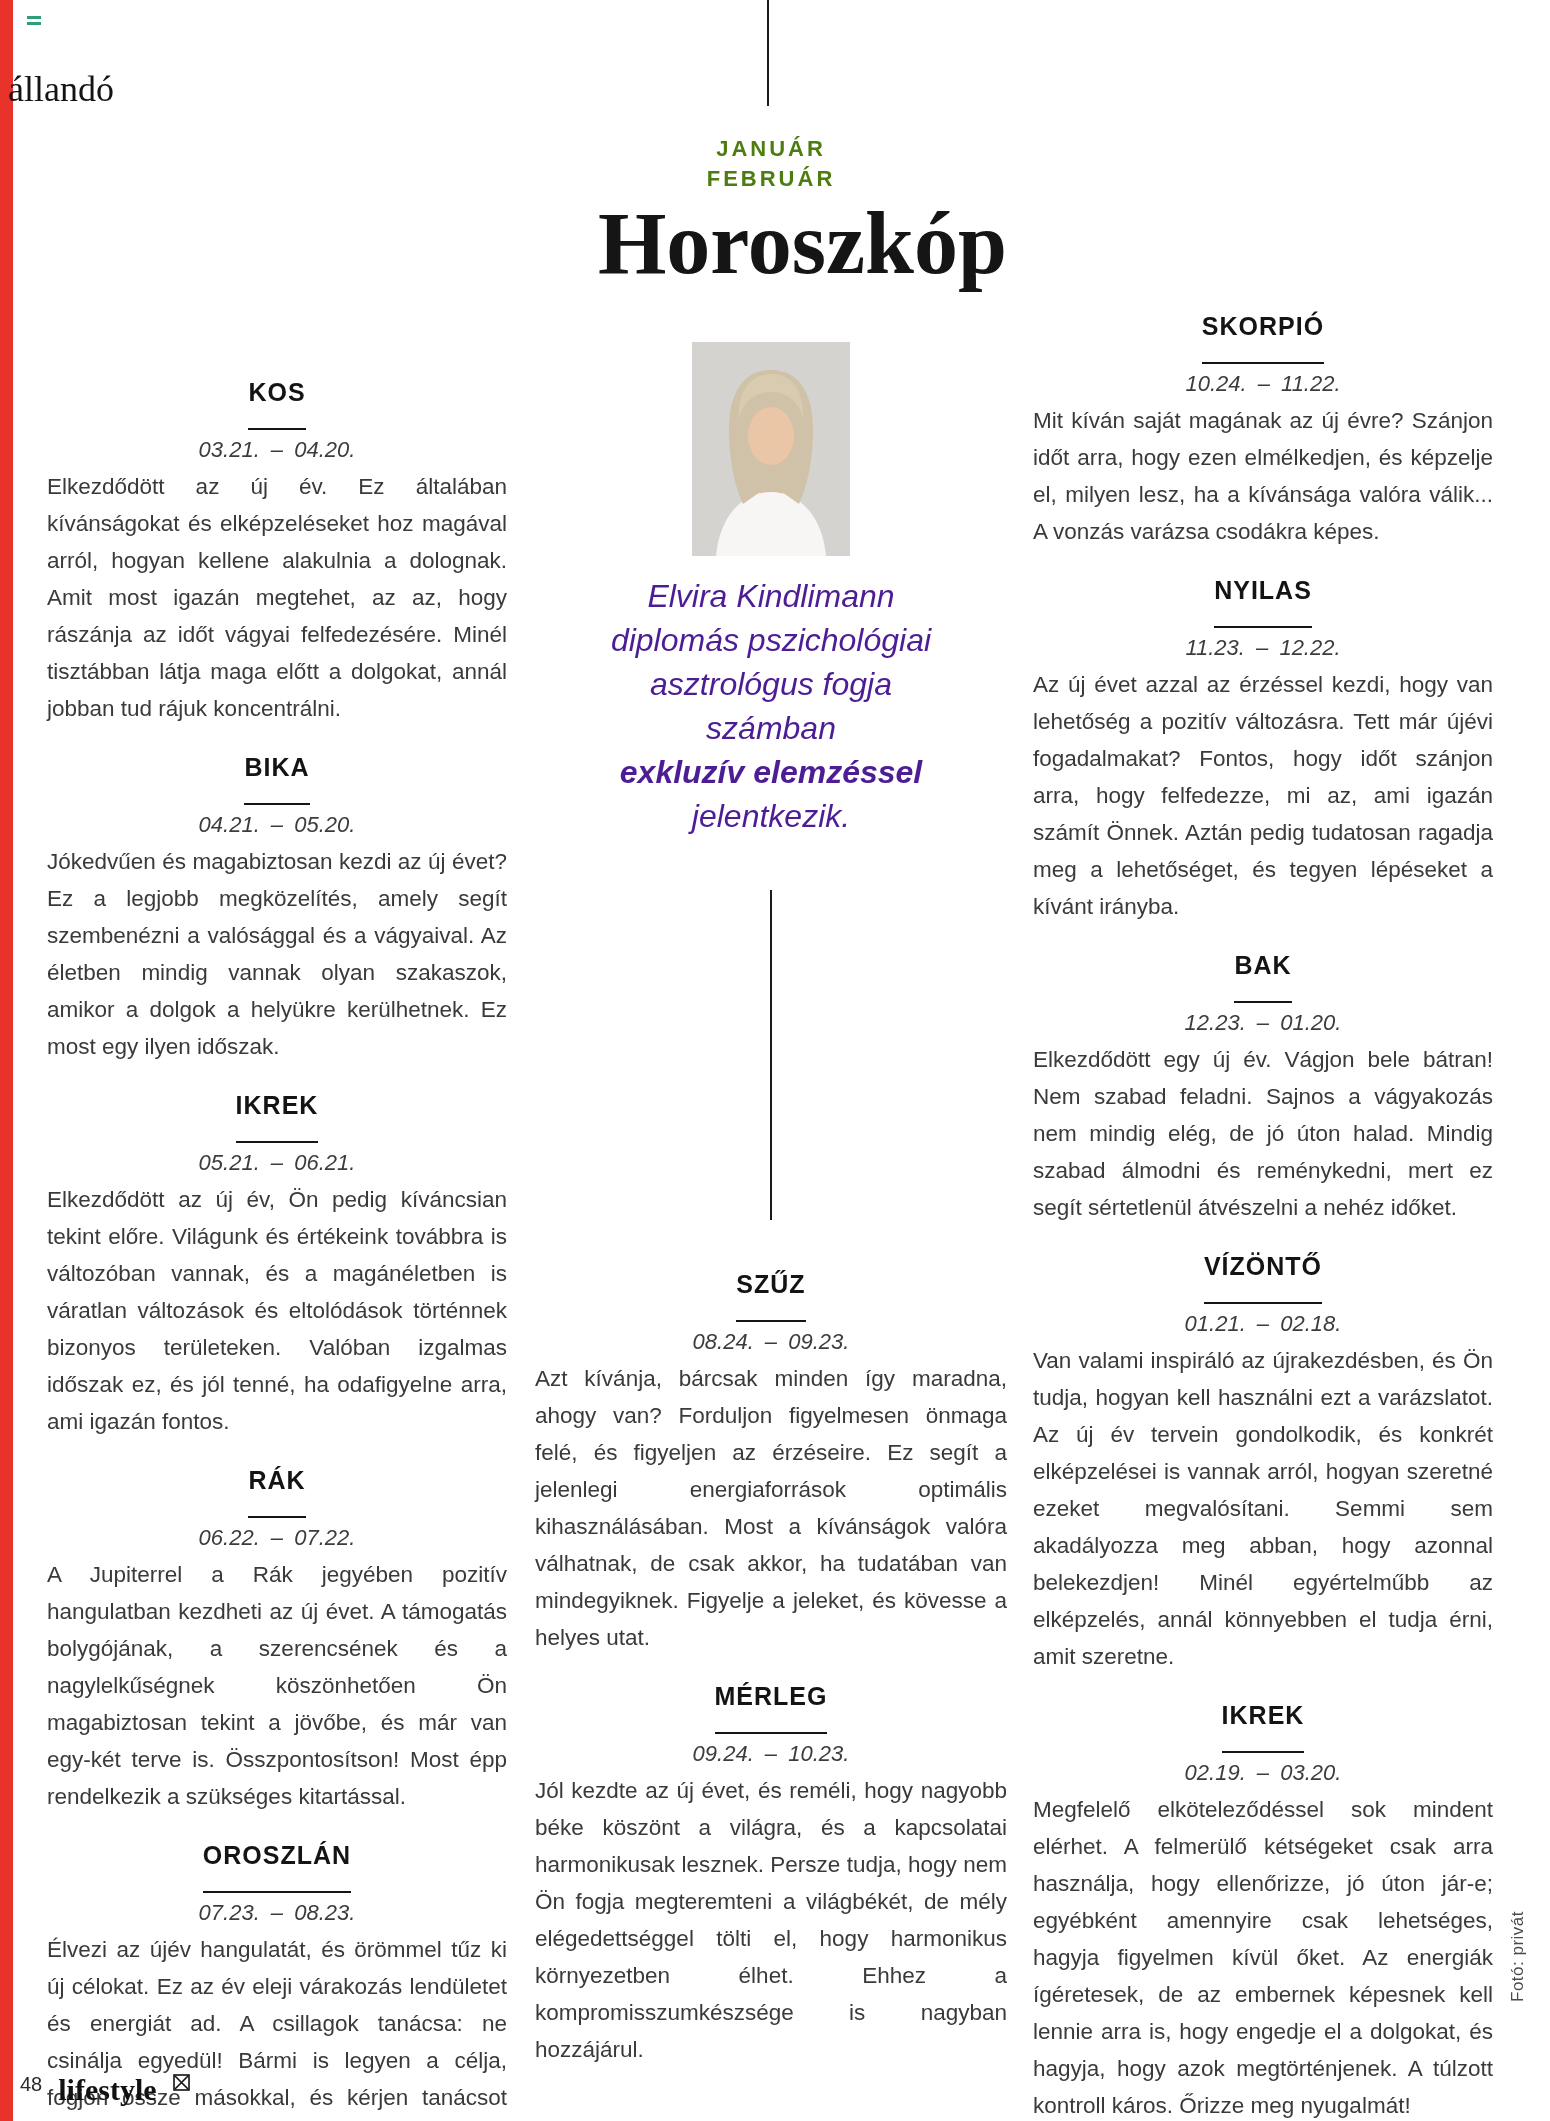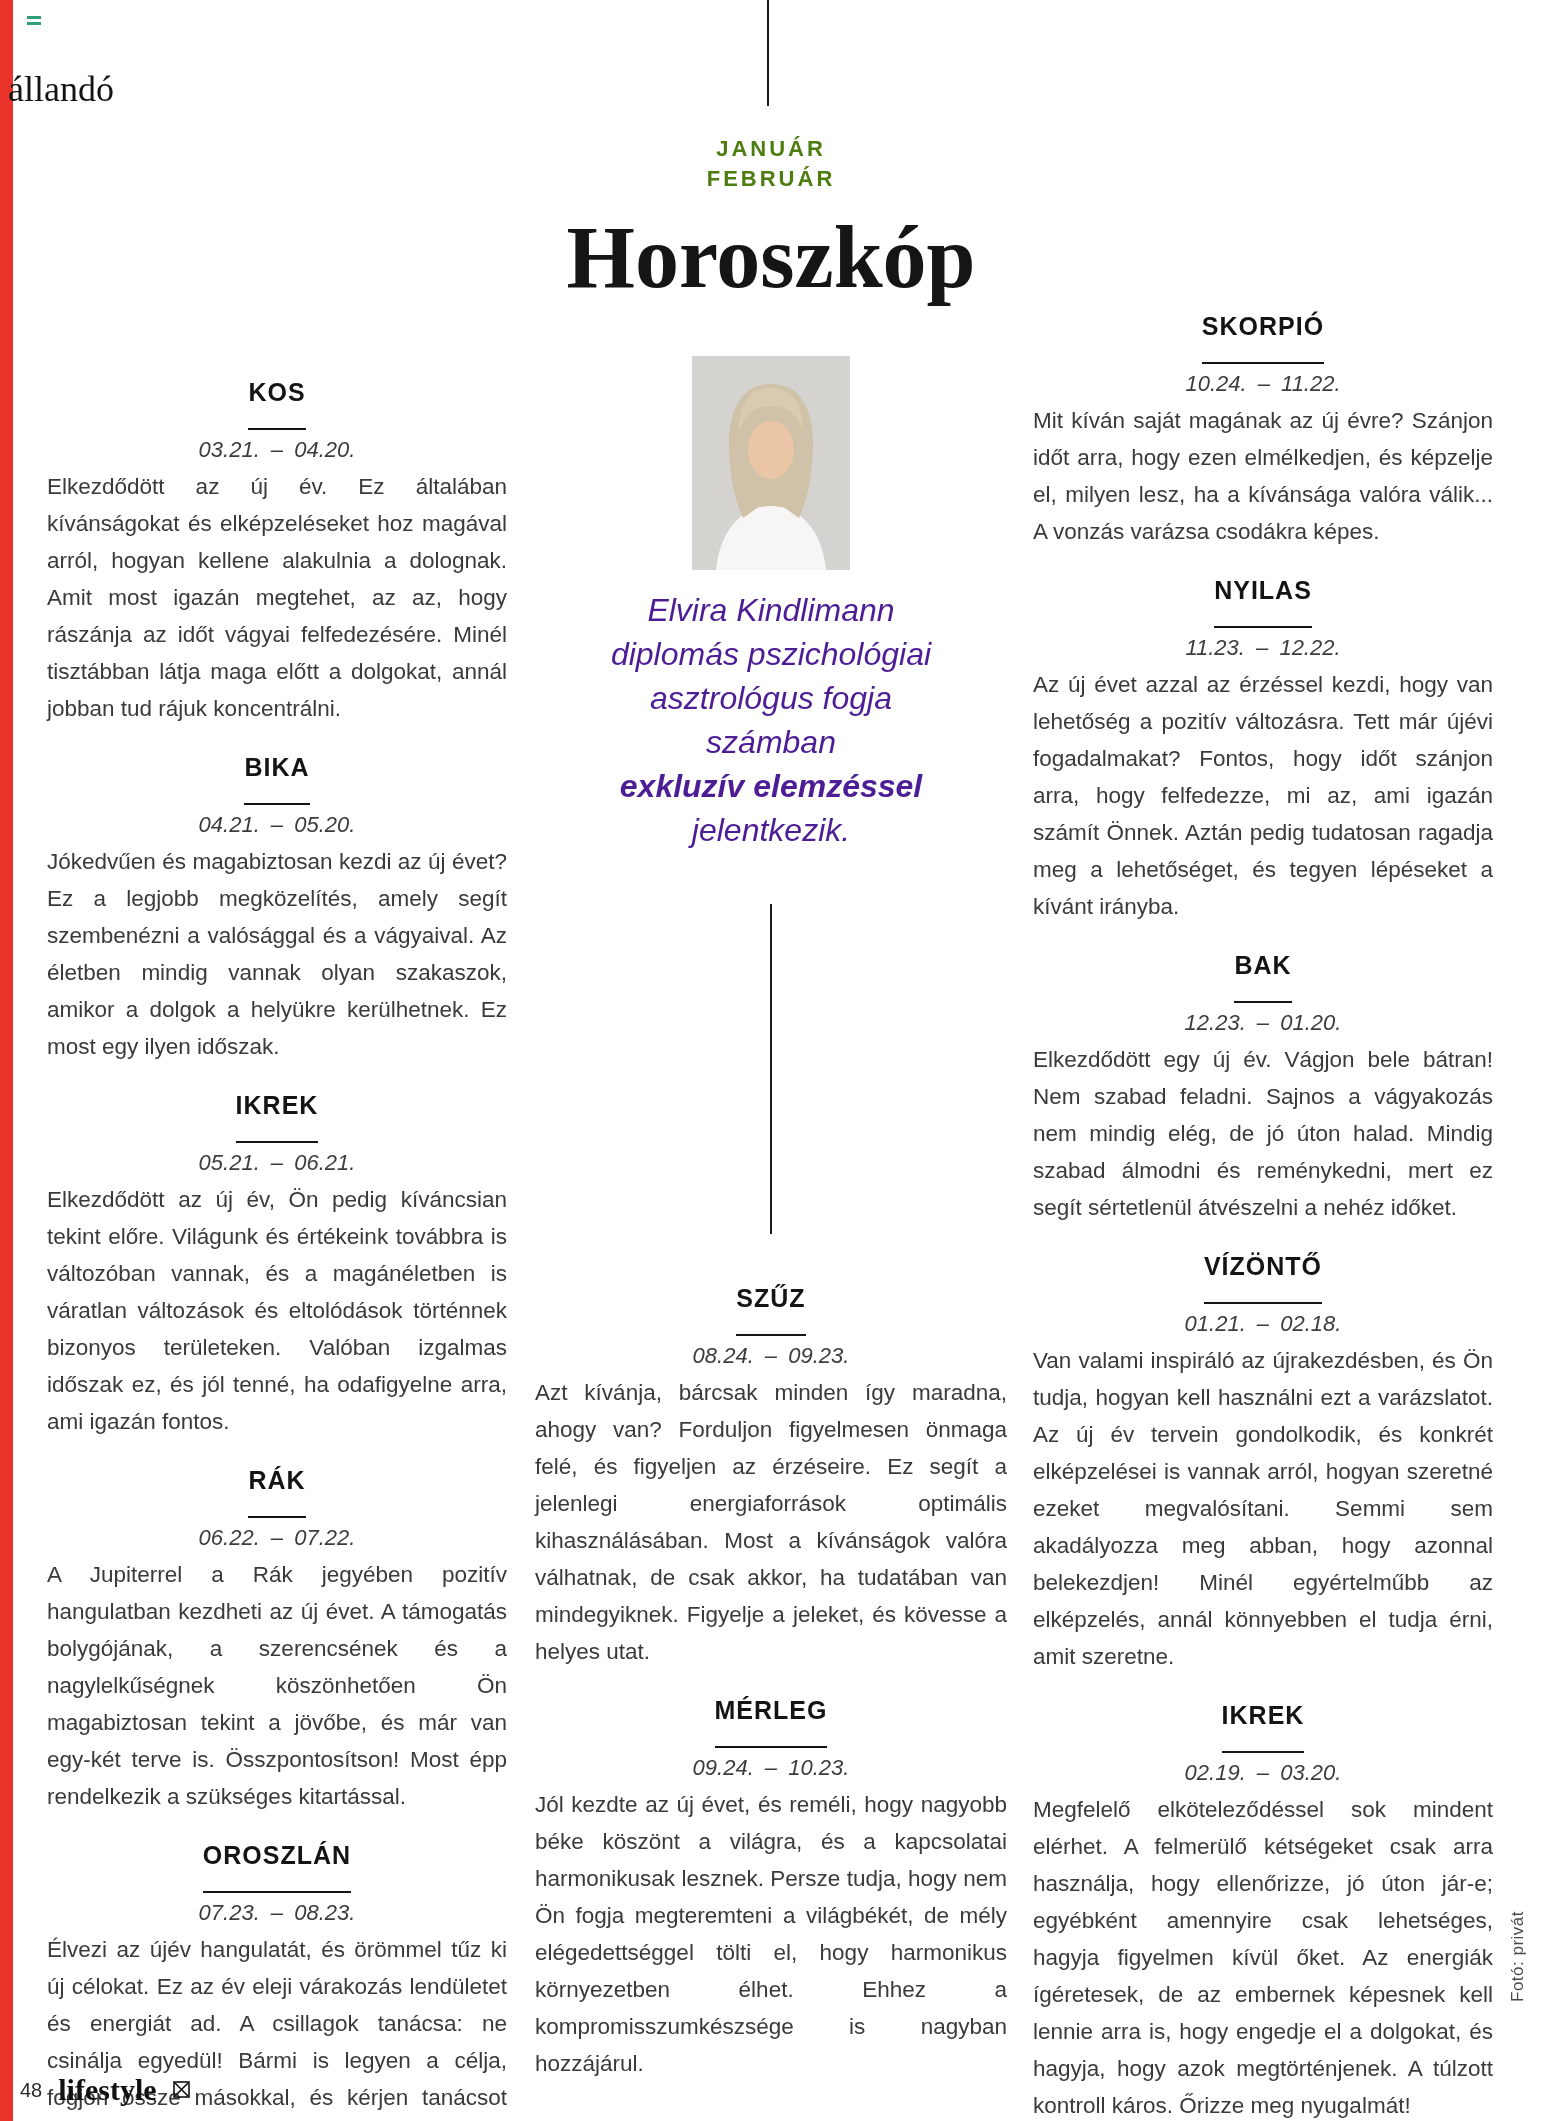--- a/index.html
+++ b/index.html
@@ -13,21 +13,21 @@
   .menu-icon span { display:block; height:3px; background:#2e9e77; margin-bottom:3px; }
   .section-label {
     position:absolute; left:8px; top:68px;
     font-family:"Liberation Serif", serif; font-size:36px; color:#141414;
   }
   .top-rule { position:absolute; left:767px; top:0; width:2px; height:106px; background:#1a1a1a; }
 
   
   .col-center { position:absolute; left:535px; top:134px; width:472px; }
   .months { text-align:center; font-weight:bold; font-size:22px; letter-spacing:3px; color:#4d7c0f; line-height:30px; }
-  .title-wrap { display:flex; justify-content:center; margin-top:14px; }
+  .title-wrap { display:flex; justify-content:flex-end; }
   .title {
     font-family:"Liberation Serif", serif; font-weight:bold; font-size:88px;
     line-height:100px; color:#151515; white-space:nowrap;
   }
   .photo { width:158px; height:214px; margin:48px auto 0; display:block; }
   .intro { margin-top:18px; text-align:center; font-style:italic; font-size:32px; line-height:44px; color:#4c1d95; }
   .intro .b { font-weight:bold; }
   .center-rule { width:2px; height:330px; background:#1a1a1a; margin:52px auto 48px; }
 
   
@@ -42,21 +42,21 @@
   }
   .sign-dates { text-align:center; font-style:italic; font-size:22px; line-height:32px; margin:4px 0 2px; color:#3c3c3c; word-spacing:5px; }
   .sign-text { font-size:22.5px; line-height:37px; text-align:justify; color:#3a3a3a; hyphens:auto; }
 
   .photo-credit {
     position:absolute; left:1508px; top:1882px; height:120px;
     writing-mode:vertical-rl; transform:rotate(180deg);
     font-size:17px; color:#4a4a4a; letter-spacing:0.5px;
   }
 
-  .footer { position:absolute; left:20px; bottom:14px; display:flex; align-items:center; gap:16px; }
+  .footer { position:absolute; left:20px; bottom:14px; display:flex; align-items:flex-start; gap:16px; }
   .pagenum { font-size:20px; color:#2b2b2b; }
   .brand { font-family:"Liberation Serif", serif; font-weight:bold; font-size:30px; color:#111; }
   .brand-icon { position:relative; top:1px; }
 </style>
 </head>
 <body>
 
 <div class="red-bar"></div>
 
 <div class="menu-icon">

